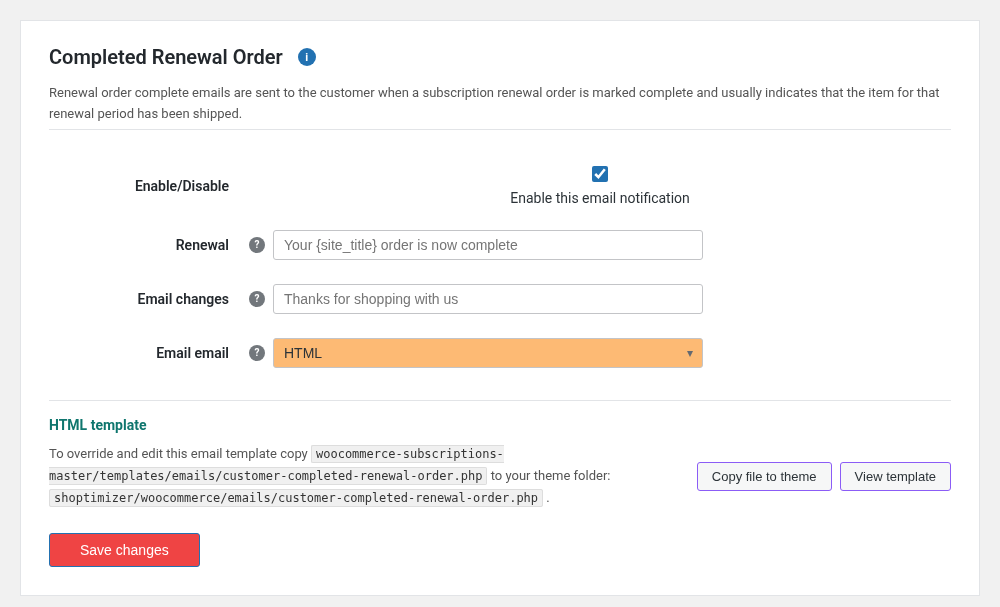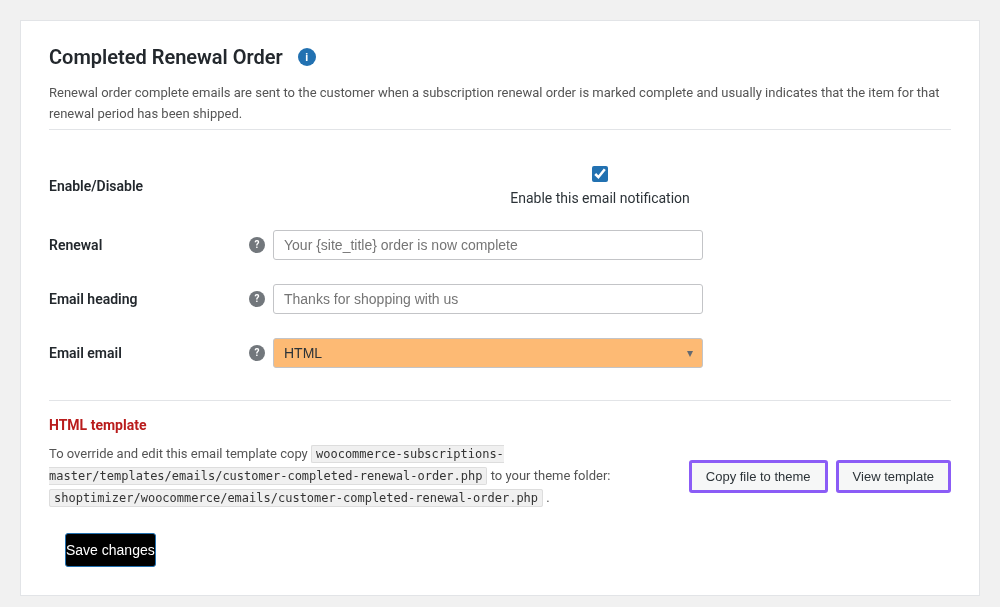--- a/index.html
+++ b/index.html
@@ -57,20 +57,21 @@
     .form-table tr td {
       padding: 12px 0;
       vertical-align: middle;
     }
     .form-table tr td:first-child {
       width: 200px;
       font-weight: 600;
       font-size: 14px;
       color: #23282d;
       padding-right: 20px;
+      text-align: right;
     }
     .field-row {
       display: flex;
       align-items: center;
       gap: 8px;
     }
     .help-icon {
       display: inline-flex;
       align-items: center;
       justify-content: center;
@@ -142,21 +143,21 @@
       border: none;
       border-top: 1px solid #e2e4e7;
       margin: 8px 0 16px 0;
     }
     .html-template-section {
       margin-bottom: 24px;
     }
     .html-template-title {
       font-weight: 700;
       font-size: 14px;
-      color: #b91c1c;
+      color: #0f766e;
       margin-bottom: 10px;
     }
     .template-content-row {
       display: flex;
       align-items: center;
       gap: 20px;
     }
     .template-text {
       flex: 1;
       font-size: 13px;
@@ -174,39 +175,38 @@
     }
     .template-buttons {
       display: flex;
       gap: 8px;
       flex-shrink: 0;
       align-items: flex-start;
       padding-top: 2px;
     }
     .btn-secondary {
       padding: 6px 14px;
-      border: 3px solid #8b5cf6;
+      border: 1px solid #8b5cf6;
       border-radius: 3px;
       background: #f6f7f7;
       color: #2c3338;
       font-size: 13px;
       cursor: pointer;
       white-space: nowrap;
     }
     .btn-primary {
-      padding: 8px 0;
+      padding: 8px 30px;
       border: 1px solid #2271b1;
       border-radius: 3px;
-      background: #000000;
+      background: #ef4444;
       color: #fff;
       font-size: 14px;
       font-weight: 500;
       cursor: pointer;
       white-space: nowrap;
-      margin-left: 16px;
     }
   </style>
 </head>
 <body>
 
 <div class="container">
 
   <div class="page-title-row">
     <h1 class="page-title">Completed Renewal Order</h1>
     <span class="info-icon">i</span>
@@ -231,21 +231,21 @@
         <td>Renewal</td>
         <td>
           <div class="field-row">
             <span class="help-icon">?</span>
             <input type="text" class="text-input" placeholder="Your {site_title} order is now complete" style="">
           </div>
         </td>
       </tr>
 
       <tr>
-        <td>Email heading</td>
+        <td>Email changes</td>
         <td>
           <div class="field-row">
             <span class="help-icon">?</span>
             <input type="text" class="text-input" placeholder="Thanks for shopping with us" style="">
           </div>
         </td>
       </tr>
 
       <tr>
         <td>Email email</td>

